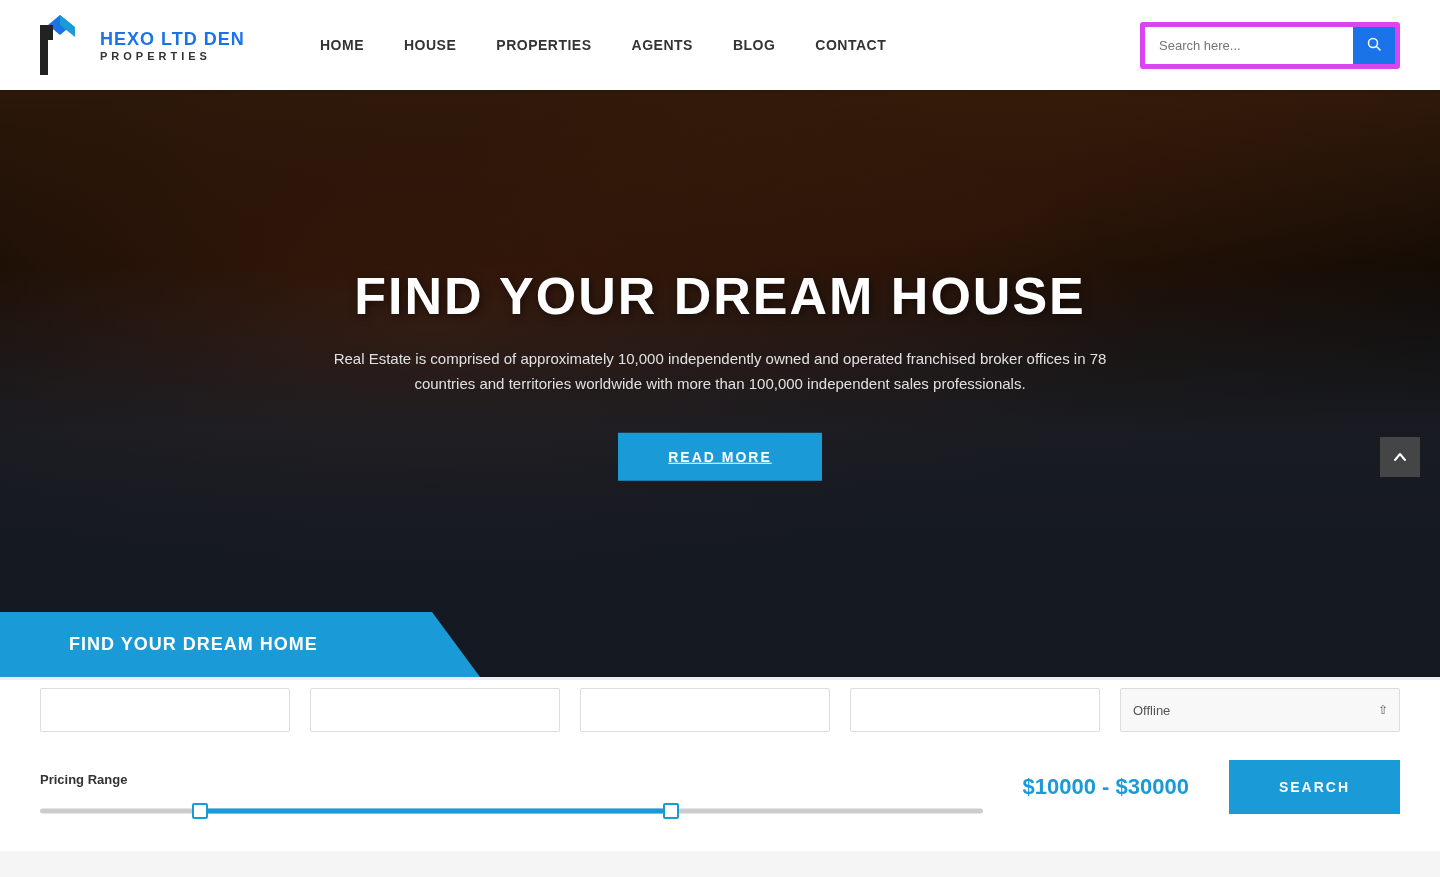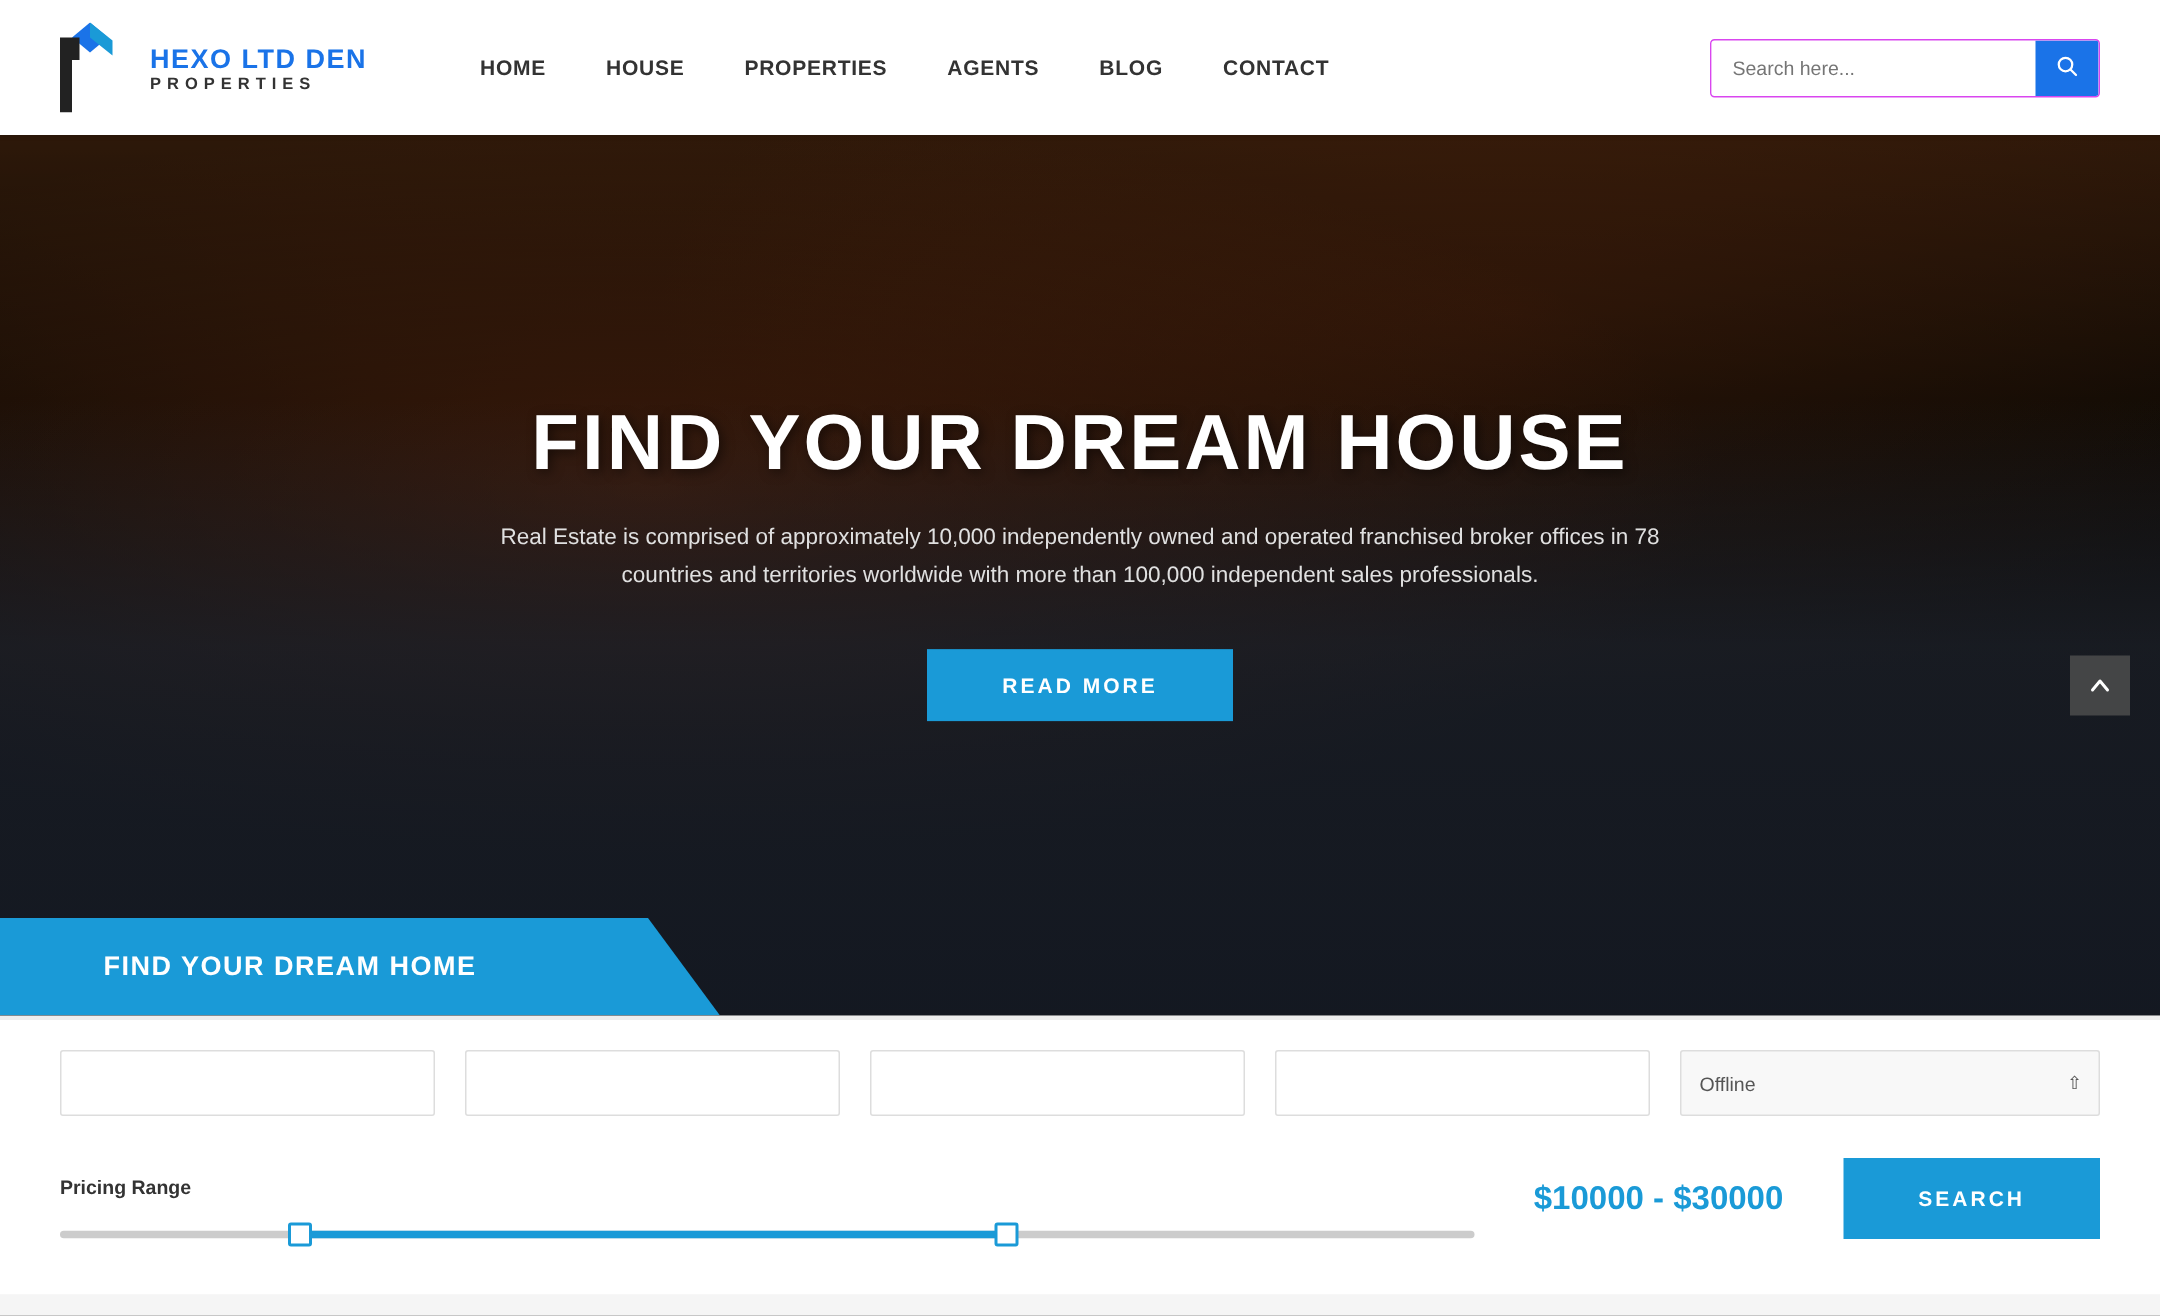--- a/index.html
+++ b/index.html
@@ -54,21 +54,21 @@
       text-decoration: none;
       font-size: 14px;
       font-weight: 600;
       color: #333;
       letter-spacing: 0.5px;
       cursor: pointer;
     }
     .search-box {
       display: flex;
       align-items: center;
-      border: 1px solid #d946ef;
+      border: 5px solid #d946ef;
       border-radius: 3px;
       overflow: hidden;
       width: 260px;
     }
     .search-box input {
       border: none;
       outline: none;
       padding: 10px 14px;
       font-size: 13px;
       color: #aaa;
@@ -158,20 +158,21 @@
     .hero-btn {
       background: #1a9ad7;
       color: #fff;
       border: none;
       padding: 16px 50px;
       font-size: 14px;
       font-weight: 700;
       letter-spacing: 2px;
       cursor: pointer;
       text-transform: uppercase;
+      text-decoration: underline;
     }
 
     
     .scroll-top {
       position: absolute;
       bottom: 200px;
       right: 20px;
       width: 40px;
       height: 40px;
       background: rgba(80,80,80,0.8);
@@ -198,21 +199,21 @@
       color: #fff;
       font-size: 18px;
       font-weight: 700;
       letter-spacing: 1px;
       text-transform: uppercase;
     }
 
     
     .search-section {
       background: #fff;
-      padding: 20px 40px 30px;
+      padding: 8px 40px 30px;
       border-top: 3px solid #eee;
     }
     .search-filters {
       display: flex;
       gap: 20px;
       margin-bottom: 20px;
       align-items: center;
     }
     .filter-input {
       flex: 1;

